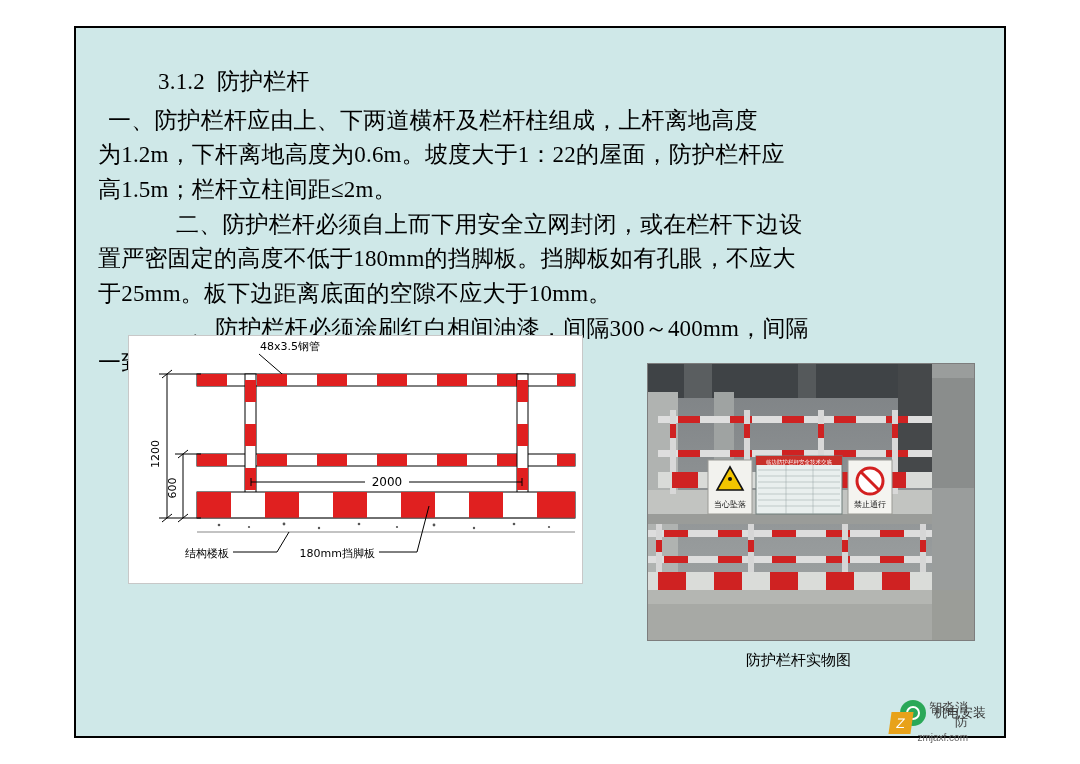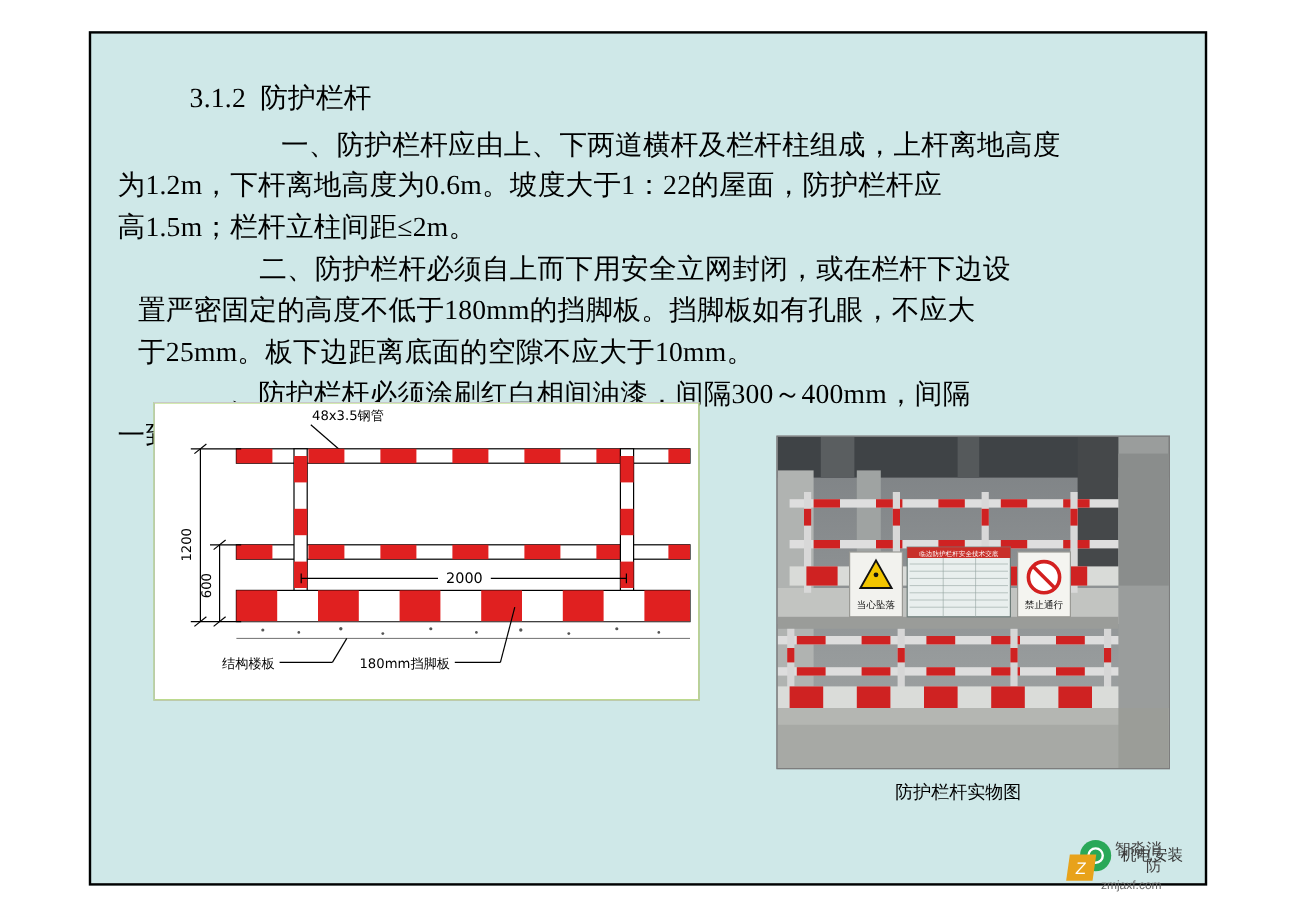--- a/index.html
+++ b/index.html
@@ -38,24 +38,24 @@
   .heading {
     font-size: 23px;
     margin-left: 60px;
     margin-bottom: 6px;
     white-space: pre;
   }
   .para {
     margin-bottom: 2px;
     text-indent: 0;
   }
-  .para.indent1 { margin-left: 32px; text-align: center; }
+  .para.indent1 { margin-left: 10px; }
   .para.indent2 { margin-left: 0px; }
-  .para.indent3 { margin-left: 118px; }
-  .para.indent4 { margin-left: 17px; }
+  .para.indent3 { margin-left: 78px; }
+  .para.indent4 { margin-left: 0px; }
   .para.indent5 { margin-left: 94px; }
   .para.indent6 { margin-left: 0px; }
 
   
   .figures {
     position: absolute;
     left: 52px;
     top: 307px;
     width: 860px;
     height: 330px;

